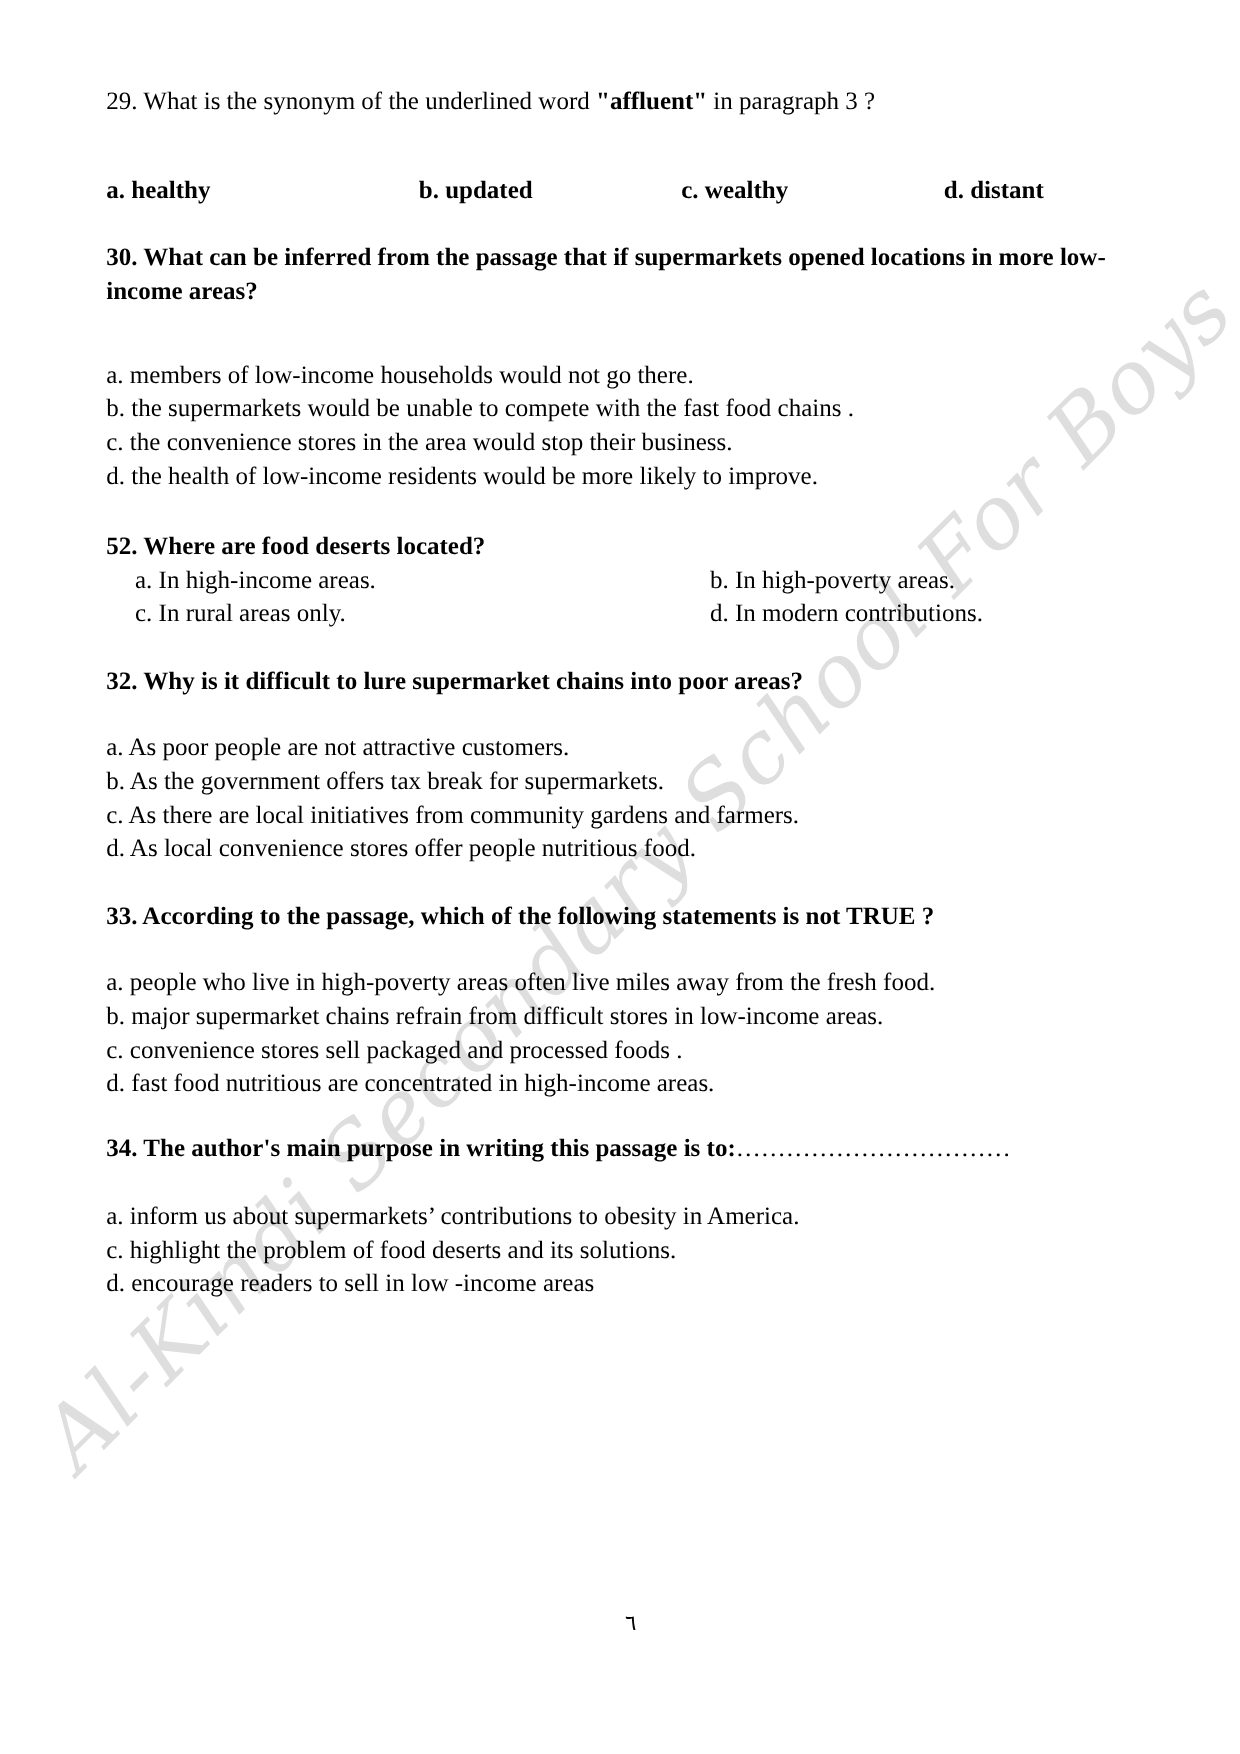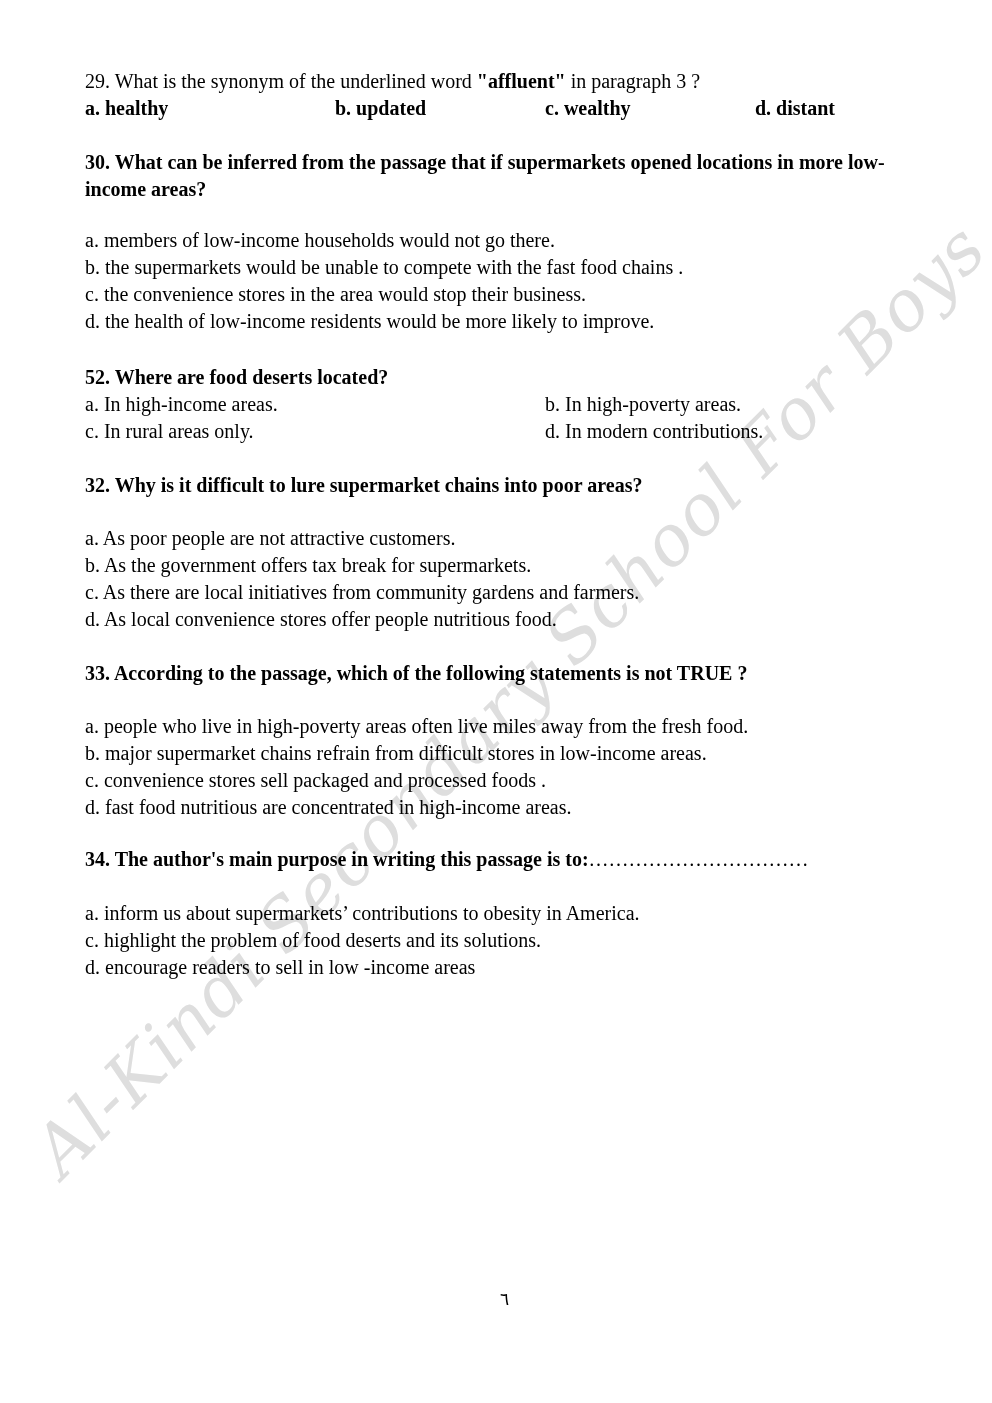--- a/index.html
+++ b/index.html
@@ -30,30 +30,30 @@
   }
   .content {
     position: absolute;
     left: 85px;
     top: 68px;
     width: 828px;
     z-index: 1;
   }
   p { margin: 0; }
   .bold { font-weight: bold; }
-  .mt24 { margin-top: 24px; }
+  .mt24 { margin-top: 40px; }
   .mt25 { margin-top: 25px; }
   .mt26 { margin-top: 26px; }
   .mt27 { margin-top: 27px; }
   .mt29 { margin-top: 29px; }
   .opt-col-a { display:inline-block; width:250px; }
   .opt-col-b { display:inline-block; width:210px; }
-  .opt-col-c { display:inline-block; width:210px; }
+  .opt-col-c { display:inline-block; width:210px;margin-top:44px; }
   .opt-col-d { display:inline-block; }
-  .two-col-left { display:inline-block; width:460px; }
+  .two-col-left { display:inline-block; width:460px;margin-left:23px; }
   .two-col-right { display:inline-block; }
   .dots { font-weight: normal; }
   .page-number {
     position: absolute;
     left: 500px;
     top: 1286px;
     z-index: 1;
     font-family: "DejaVu Sans", sans-serif;
     font-size: 17px;
   }

